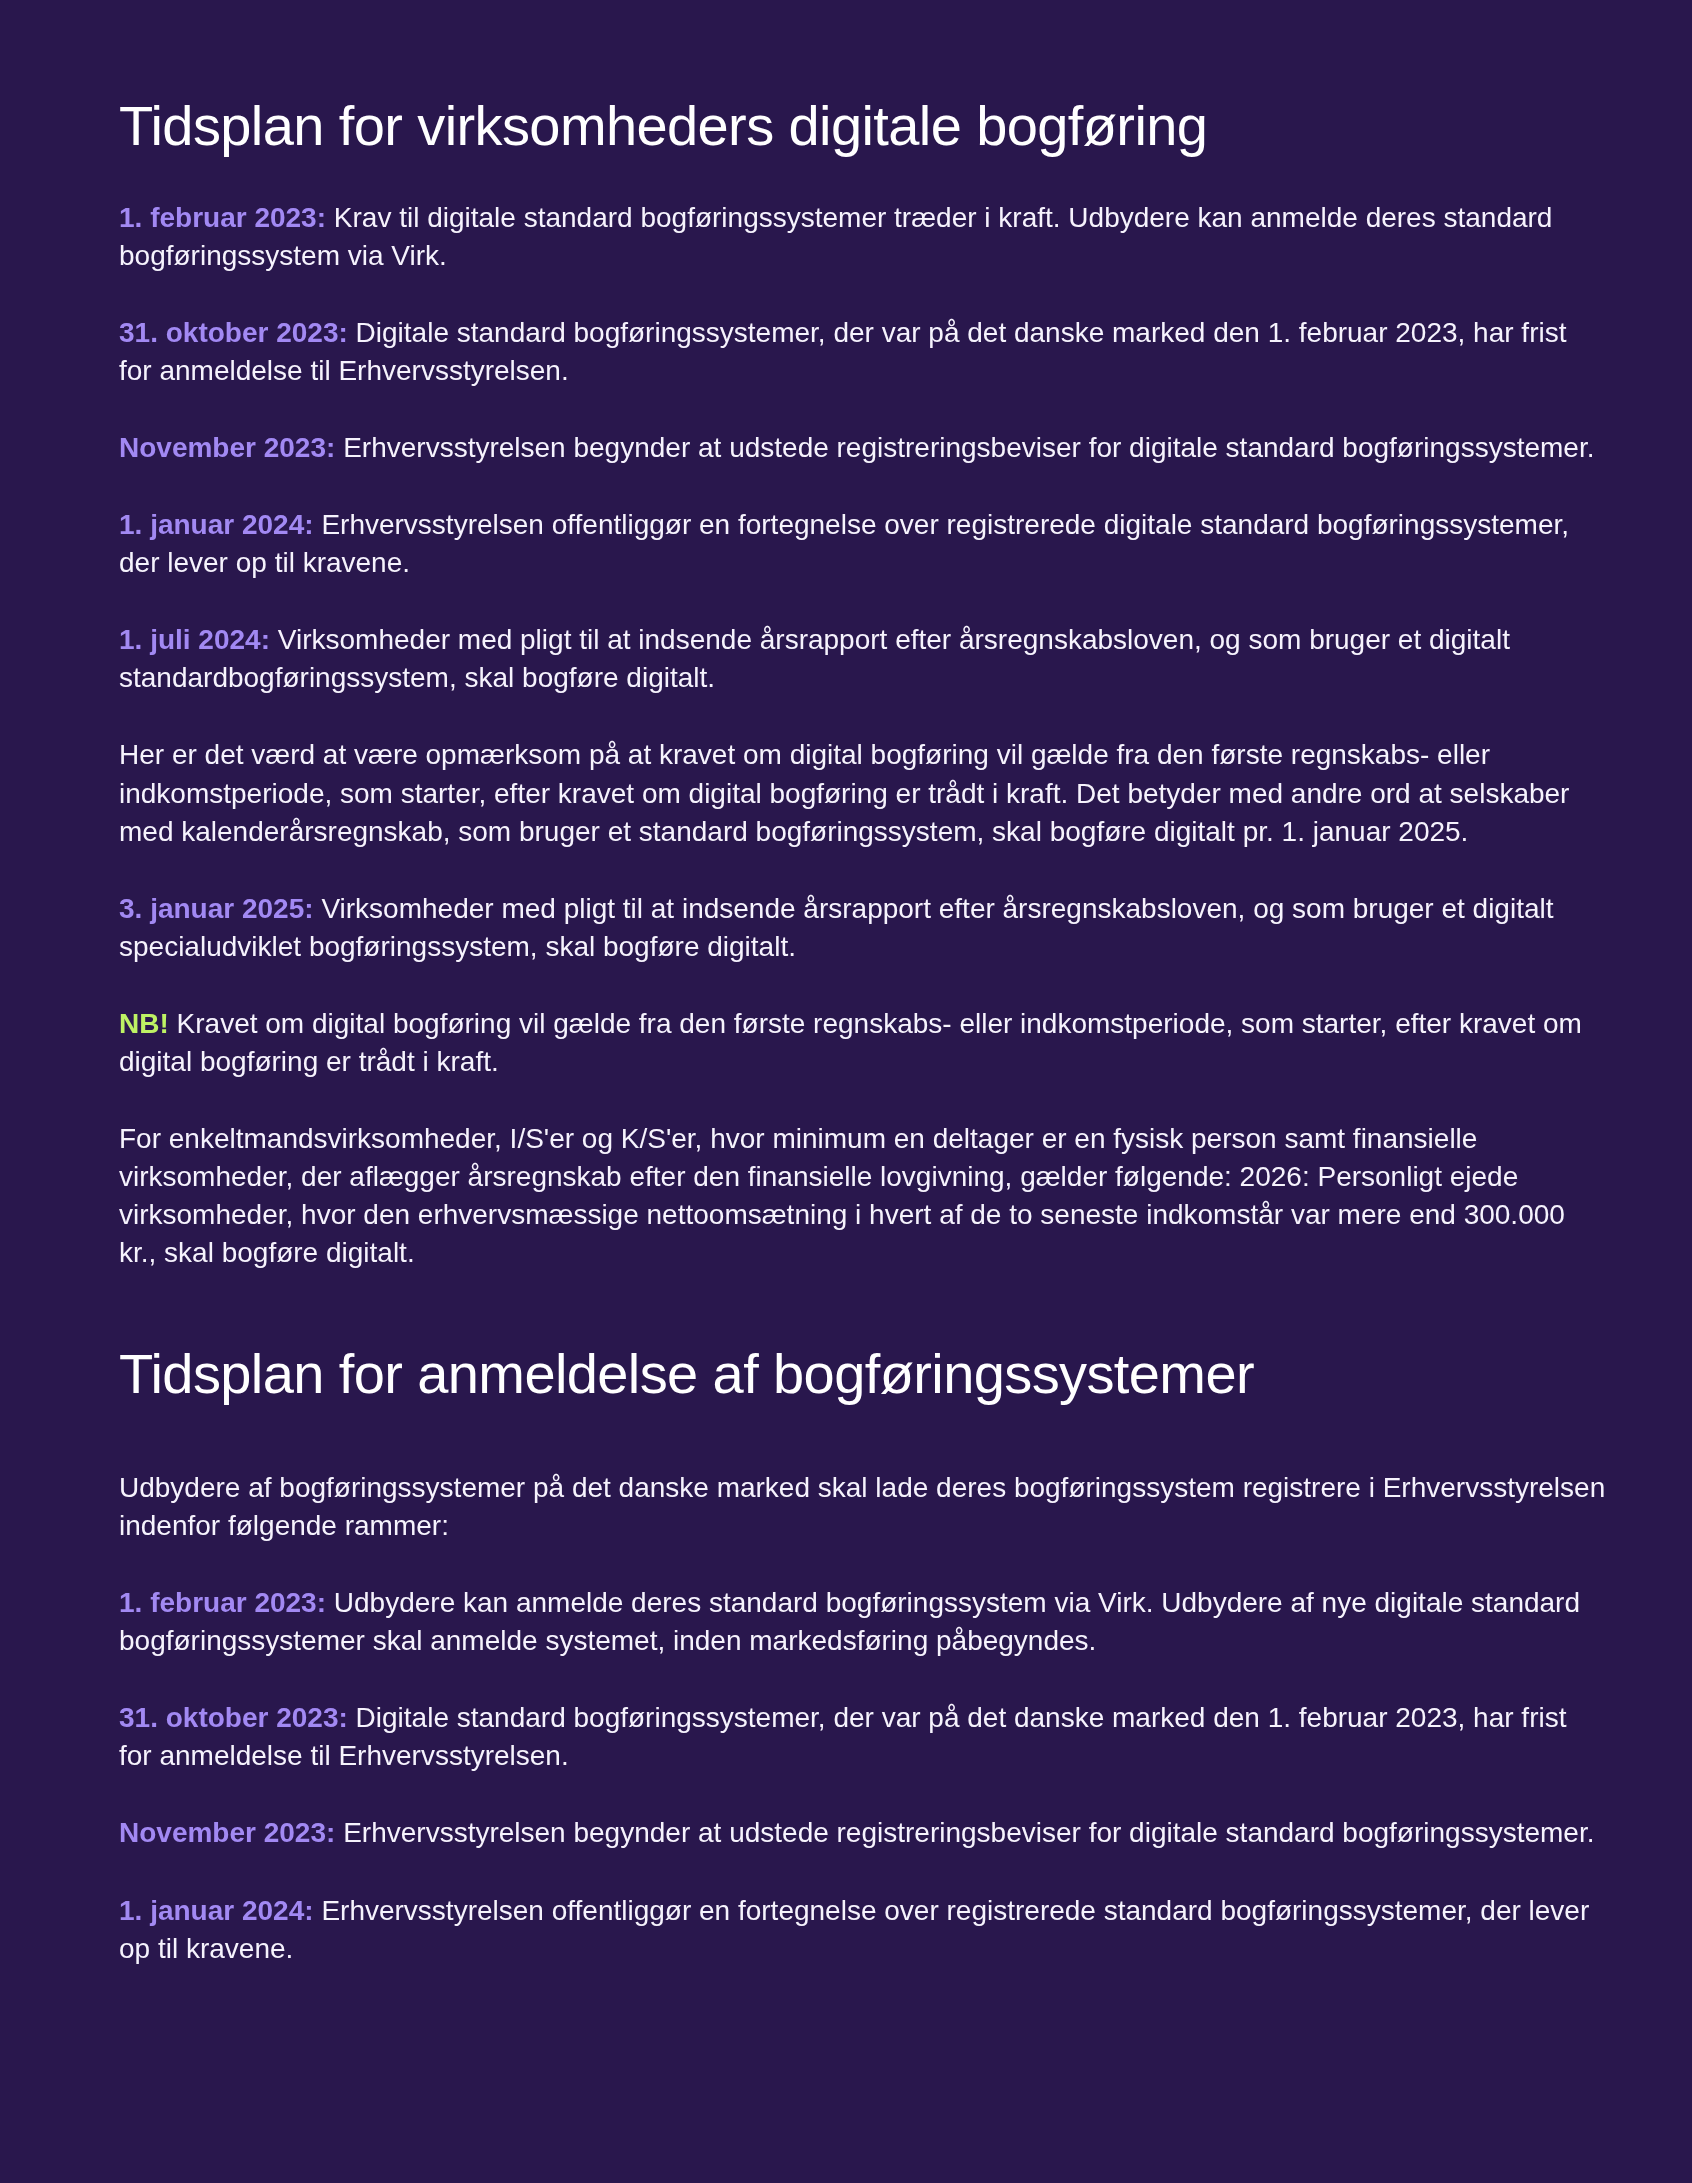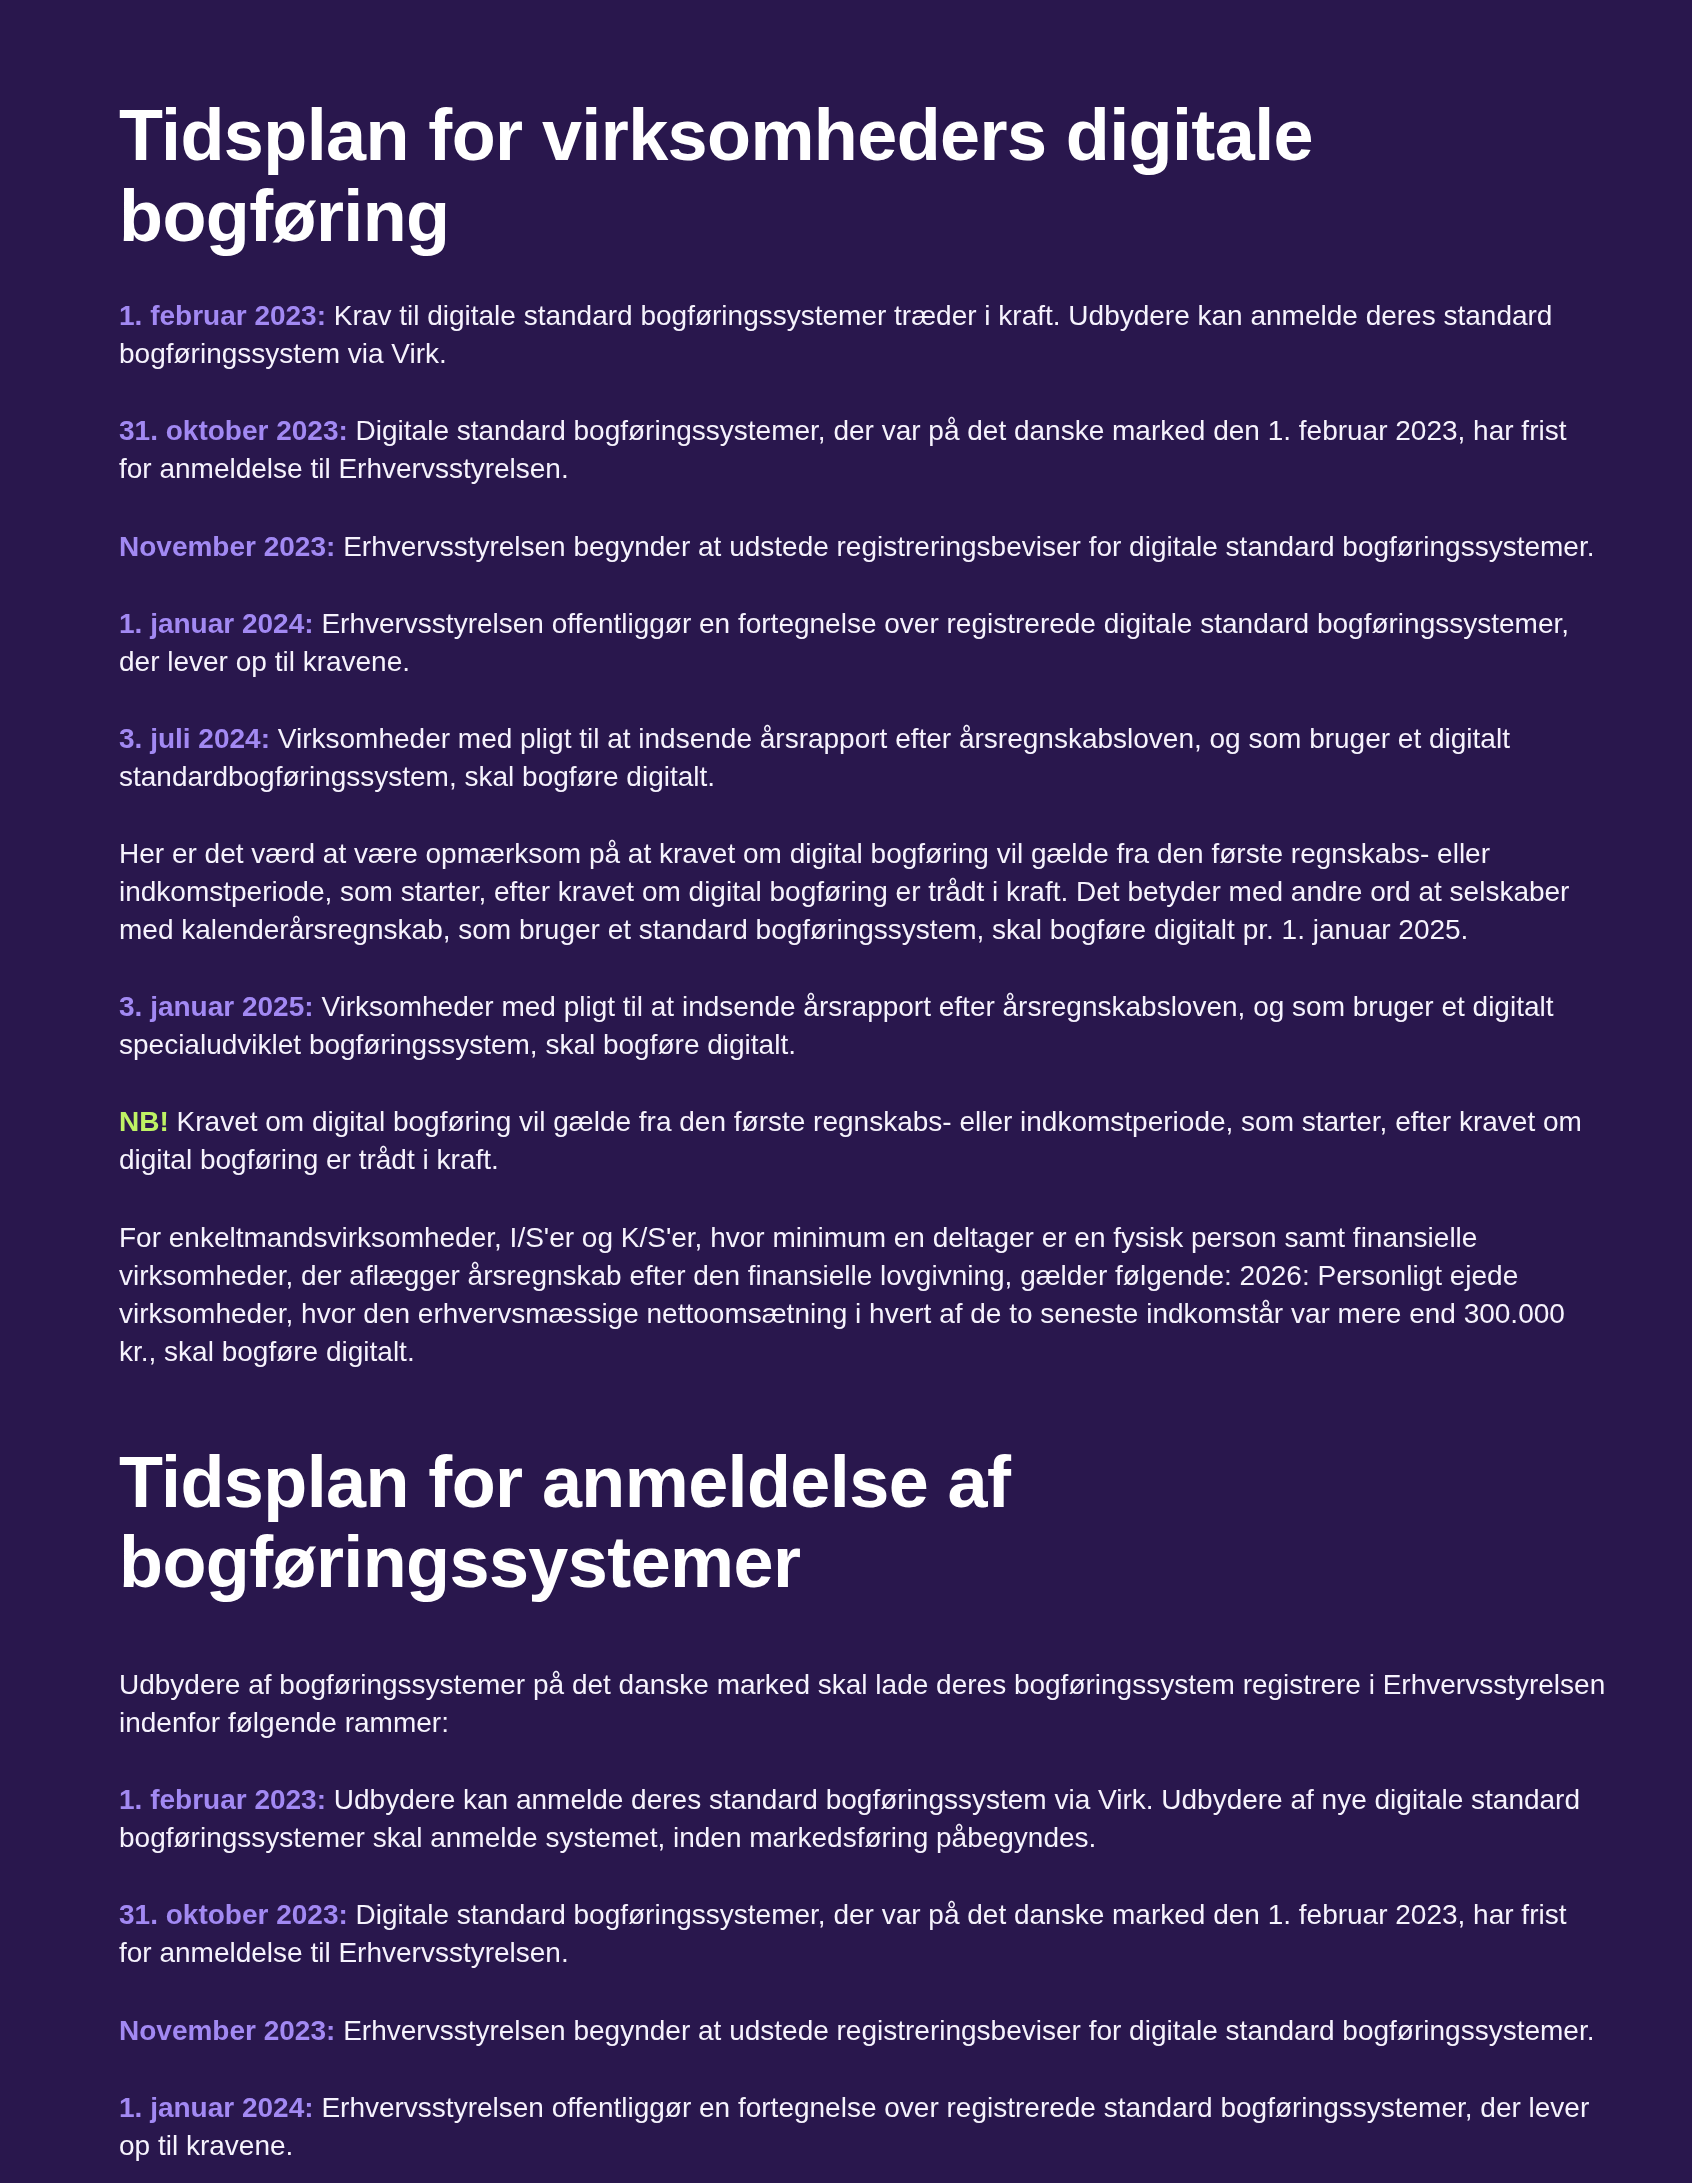--- a/index.html
+++ b/index.html
@@ -16,24 +16,24 @@
     background: var(--bg);
     color: var(--text);
     font-family: "Liberation Sans", sans-serif;
     font-size: 28px;
     line-height: 1.36;
     padding: 95px 86px 89px 119px;
   }
   .content { max-width: 1488px; }
   h1, h2 {
     color: var(--heading);
-    font-size: 72px;
+    font-size: 56px;
     line-height: 1.12;
     letter-spacing: -0.6px;
-    font-weight: 700;
+    font-weight: 400;
     margin: 0 0 41px 0;
   }
   h2 { margin-top: 71px; margin-bottom: 63px; }
   p.para { margin: 16px 0 39px 0; }
   p.para:last-child { margin-bottom: 0; }
   .para-label {
     font-weight: 700;
     color: var(--accent);
     margin-right: 0.28em;
   }
@@ -59,21 +59,21 @@
 
         <p class="para">
           <strong class="para-label" style="color: rgb(162, 137, 243);">November 2023:</strong><span class="para-text">Erhvervsstyrelsen begynder at udstede registreringsbeviser for digitale standard bogføringssystemer.</span>
         </p>
 
         <p class="para">
           <strong class="para-label" style="color: rgb(162, 137, 243);">1. januar 2024:</strong><span class="para-text">Erhvervsstyrelsen offentliggør en fortegnelse over registrerede digitale standard bogføringssystemer, der lever op til kravene.</span>
         </p>
 
         <p class="para">
-          <strong class="para-label" style="color: rgb(162, 137, 243);">3. juli 2024:</strong><span class="para-text">Virksomheder med pligt til at indsende årsrapport efter årsregnskabsloven, og som bruger et digitalt standardbogføringssystem, skal bogføre digitalt.</span>
+          <strong class="para-label" style="color: rgb(162, 137, 243);">1. juli 2024:</strong><span class="para-text">Virksomheder med pligt til at indsende årsrapport efter årsregnskabsloven, og som bruger et digitalt standardbogføringssystem, skal bogføre digitalt.</span>
         </p>
 
         <p class="para">
           <span class="para-text">Her er det værd at være opmærksom på at kravet om digital bogføring vil gælde fra den første regnskabs- eller indkomstperiode, som starter, efter kravet om digital bogføring er trådt i kraft. Det betyder med andre ord at selskaber med kalenderårsregnskab, som bruger et standard bogføringssystem, skal bogføre digitalt pr. 1. januar 2025.</span>
         </p>
 
         <p class="para">
           <strong class="para-label" style="color: rgb(162, 137, 243);">3. januar 2025:</strong><span class="para-text">Virksomheder med pligt til at indsende årsrapport efter årsregnskabsloven, og som bruger et digitalt specialudviklet bogføringssystem, skal bogføre digitalt.</span>
         </p>
 

